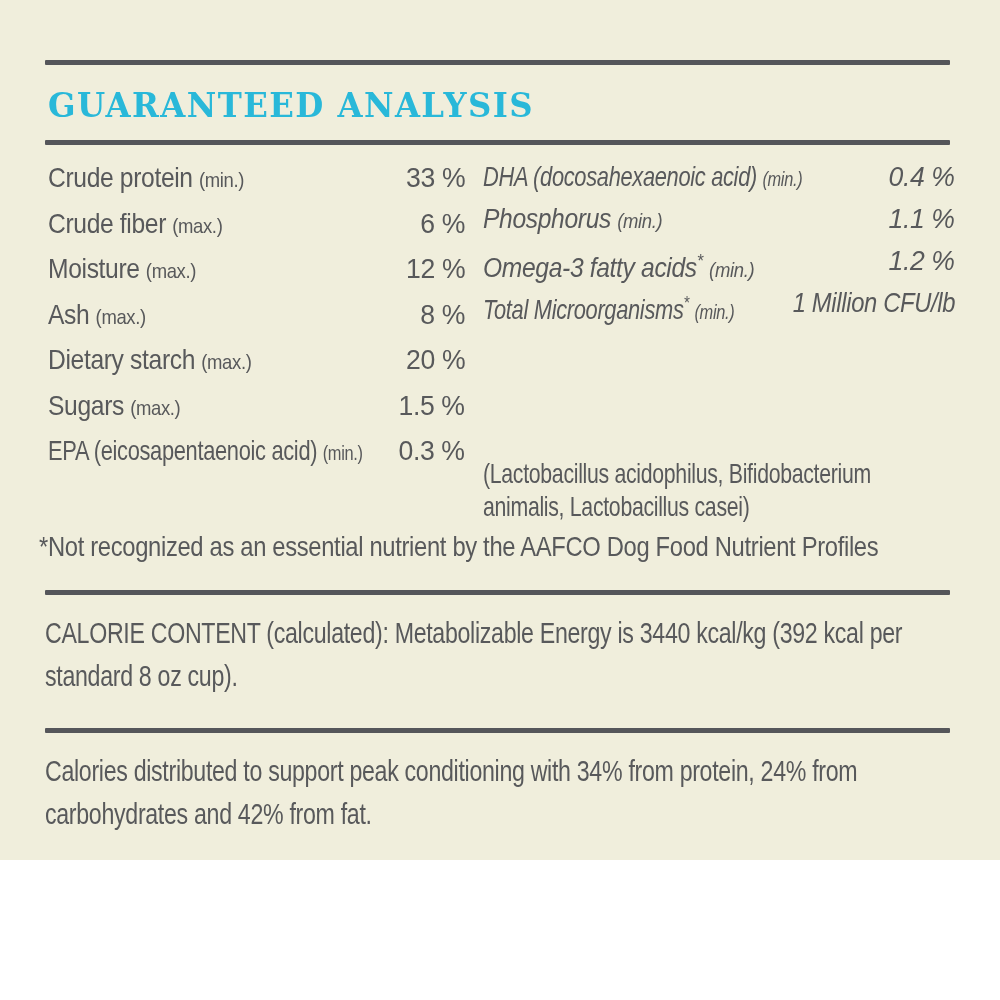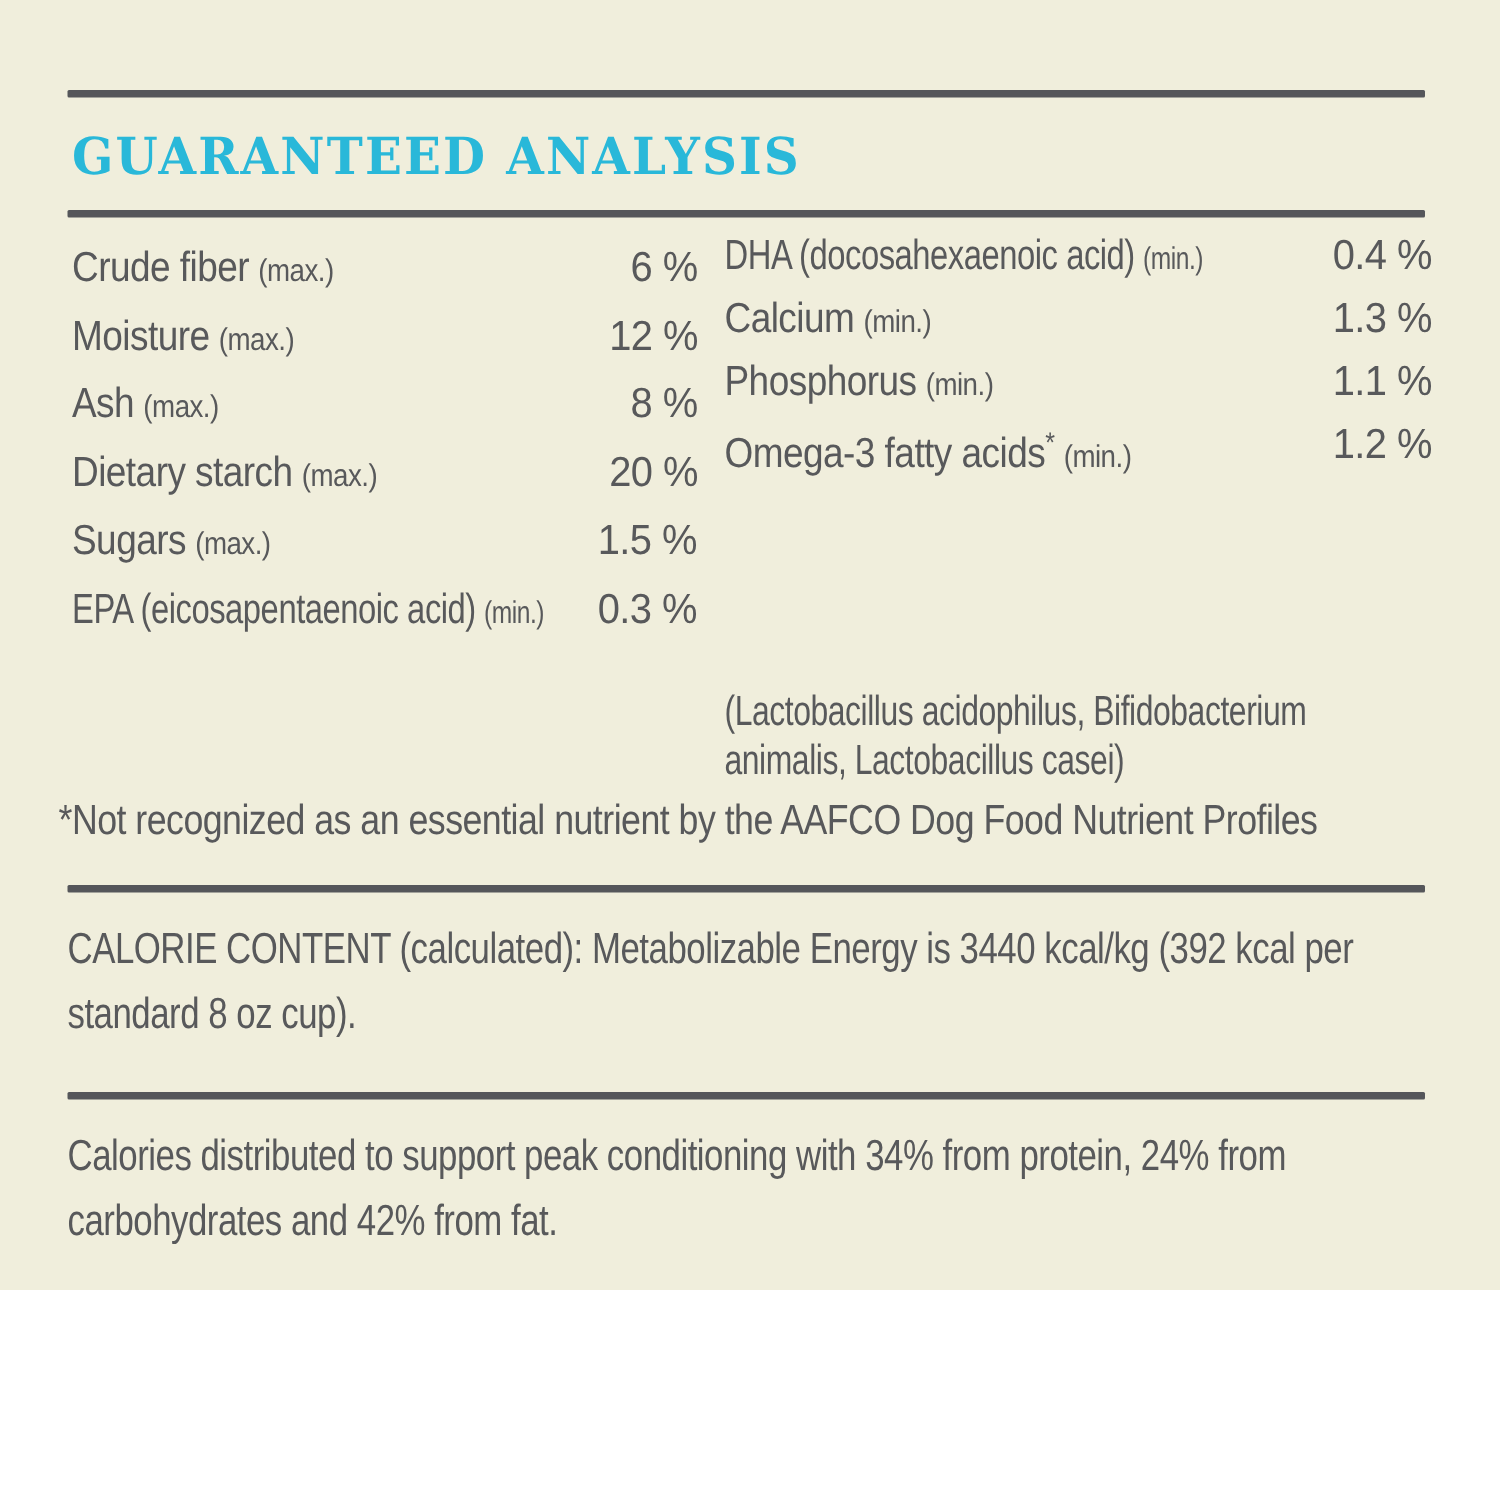--- a/index.html
+++ b/index.html
@@ -32,21 +32,21 @@
     white-space:nowrap;
     transform:scaleX(0.95);transform-origin:0 50%;
   }
 
   .col{position:absolute;top:155px;}
   #col-left{left:48px;width:417px;}
   #col-right{left:483px;width:472px;top:156px;}
 
   .nrow{position:relative;white-space:nowrap;}
   #col-left .nrow{height:45.5px;line-height:45.5px;}
-  #col-right .nrow{height:42px;line-height:28px;}
+  #col-right .nrow{height:42px;line-height:42px;font-style:italic;}
 
   .lbl{
     display:inline-block;white-space:nowrap;
     font-size:28px;
     transform:scaleX(0.88);transform-origin:0 60%;
   }
   .lbl.tight{transform:scaleX(0.78);}
   .qual{font-size:21px;margin-left:7px;}
   sup.star{font-size:19px;}
   .val{
@@ -86,20 +86,24 @@
 <div id="label">
 
   <div class="rule" id="rule-top"></div>
 
   <div id="ga-title">GUARANTEED ANALYSIS</div>
 
   <div class="rule" id="rule-title"></div>
 
   <div class="col" id="col-left">
     <div class="nrow">
+      <span class="lbl"><span>Crude protein</span><span class="qual">(min.)</span></span>
+      <span class="val">33 %</span>
+    </div>
+    <div class="nrow">
       <span class="lbl"><span>Crude fiber</span><span class="qual">(max.)</span></span>
       <span class="val">6 %</span>
     </div>
     <div class="nrow">
       <span class="lbl"><span>Moisture</span><span class="qual">(max.)</span></span>
       <span class="val">12 %</span>
     </div>
     <div class="nrow">
       <span class="lbl"><span>Ash</span><span class="qual">(max.)</span></span>
       <span class="val">8 %</span>
@@ -117,30 +121,30 @@
       <span class="val">0.3 %</span>
     </div>
   </div>
 
   <div class="col" id="col-right">
     <div class="nrow">
       <span class="lbl tight"><span>DHA (docosahexaenoic acid)</span><span class="qual">(min.)</span></span>
       <span class="val">0.4 %</span>
     </div>
     <div class="nrow">
-      <span class="lbl"><span>Calcium</span><span class="qual">(min.)</span></span>
-      <span class="val">1.3 %</span>
-    </div>
-    <div class="nrow">
       <span class="lbl"><span>Phosphorus</span><span class="qual">(min.)</span></span>
       <span class="val">1.1 %</span>
     </div>
     <div class="nrow">
       <span class="lbl"><span>Omega-3 fatty acids</span><sup class="star">*</sup><span class="qual">(min.)</span></span>
       <span class="val">1.2 %</span>
+    </div>
+    <div class="nrow">
+      <span class="lbl tight"><span>Total Microorganisms</span><sup class="star">*</sup><span class="qual">(min.)</span></span>
+      <span class="val tight">1 Million CFU/lb</span>
     </div>
   </div>
 
   <div id="species-note">
     <span class="line">(Lactobacillus acidophilus, Bifidobacterium</span>
     <span class="line">animalis, Lactobacillus casei)</span>
   </div>
 
   <div id="footnote">*Not recognized as an essential nutrient by the AAFCO Dog Food Nutrient Profiles</div>
 

